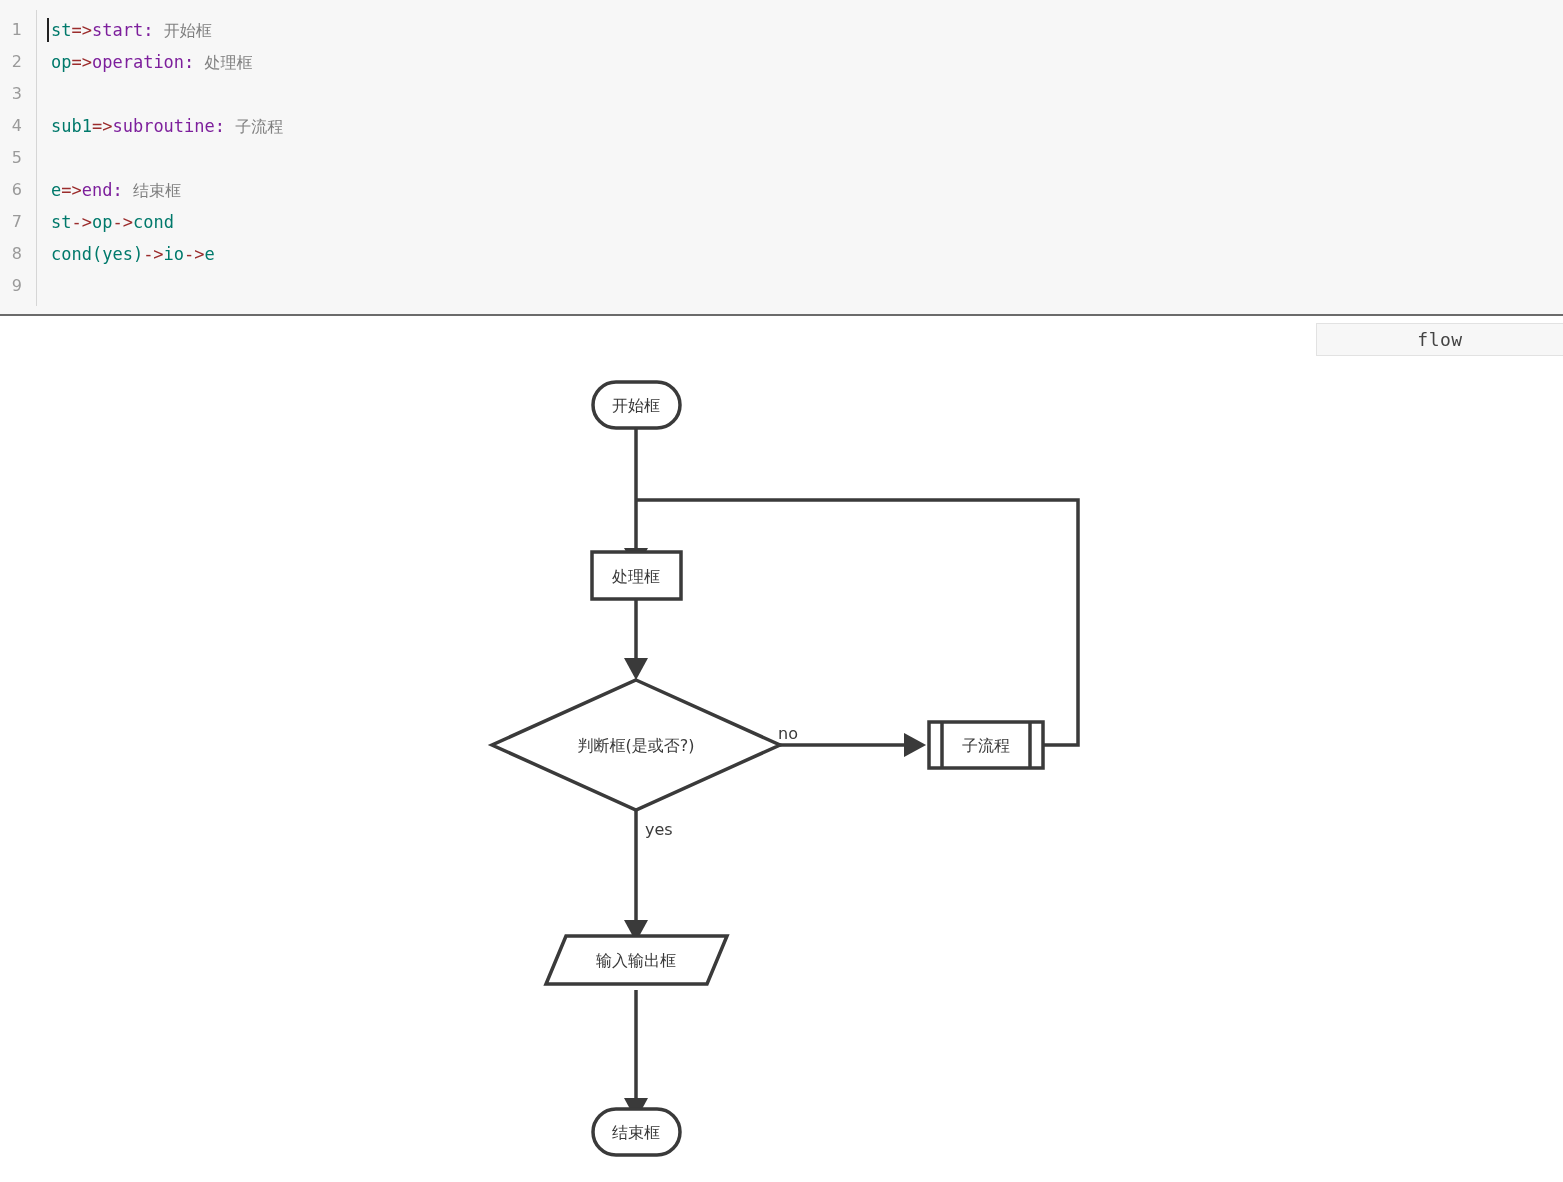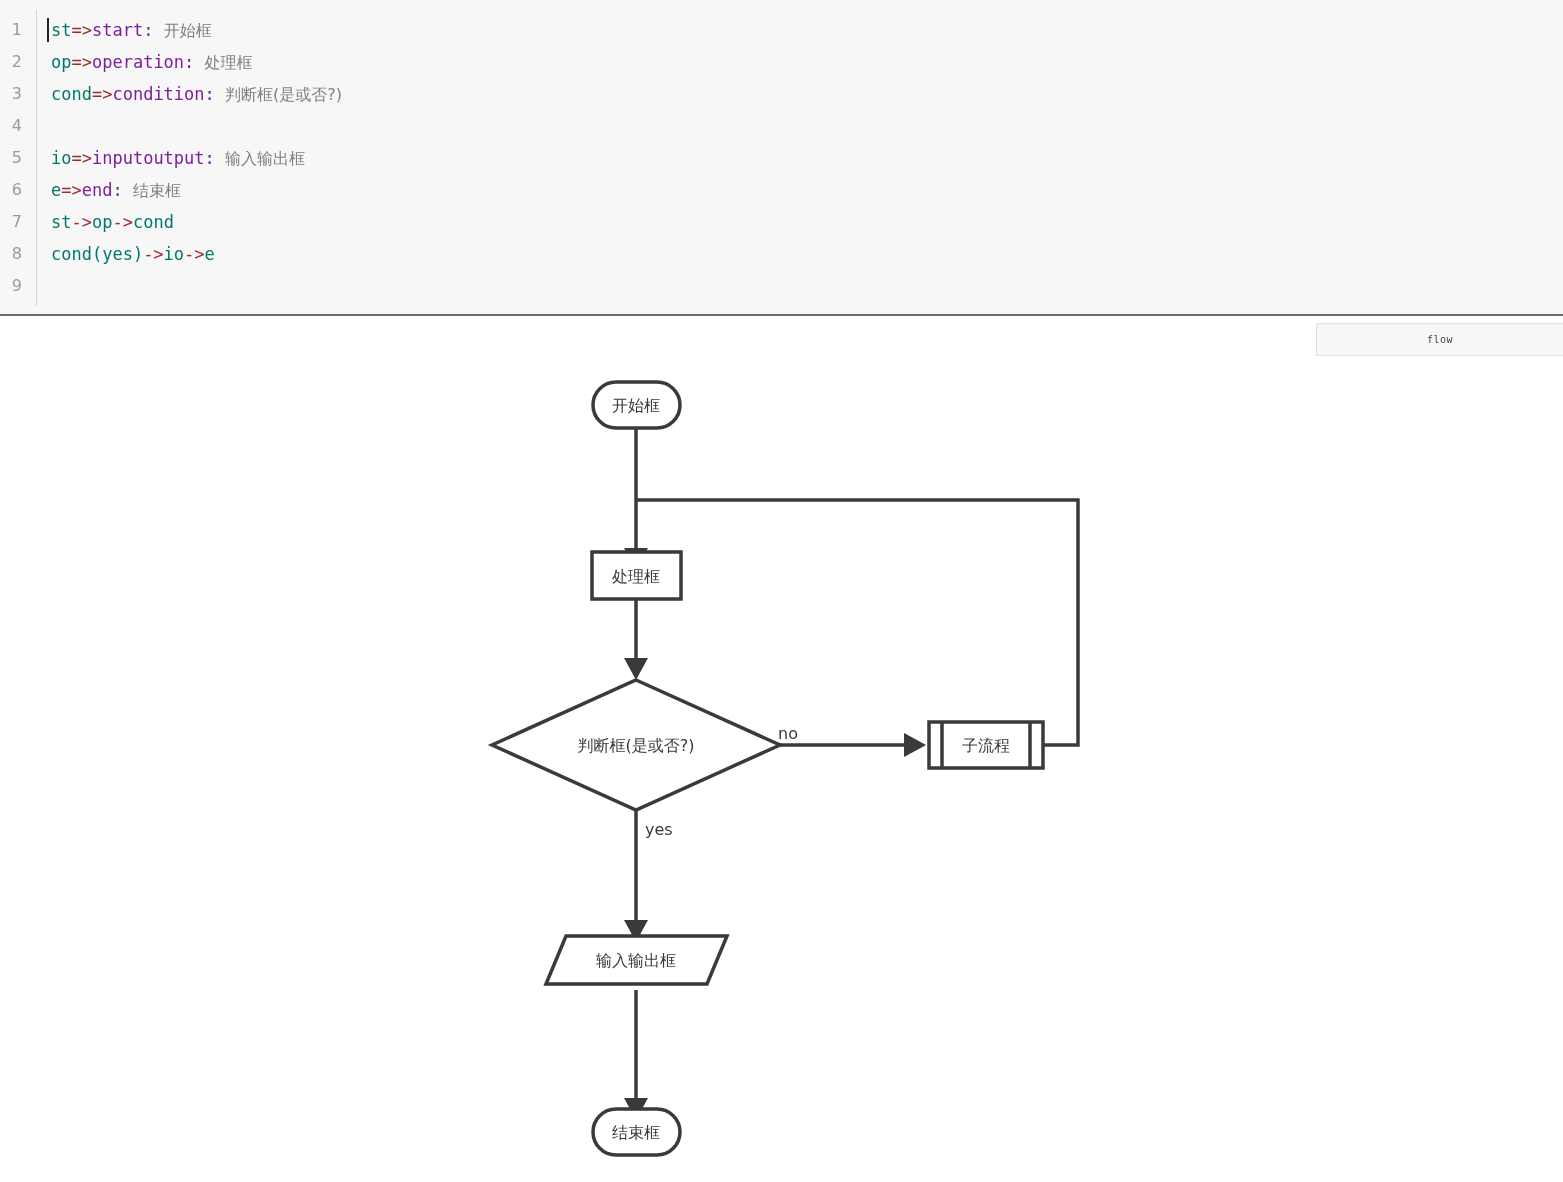--- a/index.html
+++ b/index.html
@@ -81,21 +81,21 @@
     position: absolute;
     right: 0; top: 5px;
     width: 247px; height: 33px;
     background: #f7f7f7;
     border: 1px solid #e2e2e2;
     border-right: none;
     display: flex;
     align-items: center;
     justify-content: center;
     font-family: "DejaVu Sans Mono", "Liberation Mono", monospace;
-    font-size: 10px;
+    font-size: 18px;
     color: #444;
     letter-spacing: 0.5px;
   }
 
   .diagram {
     position: absolute;
     left: 0; top: 0;
     width: 1563px; height: 864px;
   }
 
@@ -124,30 +124,29 @@
         <span class="code-text"><span class="caret"></span><span class="tok-id">st</span><span class="tok-arr">=&gt;</span><span class="tok-type">start:</span><span> </span><span class="tok-label">开始框</span></span>
       </div>
 
       <div class="code-line">
         <span class="ln">2</span>
         <span class="code-text"><span class="tok-id">op</span><span class="tok-arr">=&gt;</span><span class="tok-type">operation:</span><span> </span><span class="tok-label">处理框</span></span>
       </div>
 
       <div class="code-line">
         <span class="ln">3</span>
-        <span class="code-text"><span class="tok-id">cond</span><span class="tok-arr">=&gt;</span><span class="tok-type">condition:</span><span> </span><span class="tok-label">判断框(是或否?)</span></span>
       </div>
 
       <div class="code-line">
         <span class="ln">4</span>
+        <span class="code-text"><span class="tok-id">sub1</span><span class="tok-arr">=&gt;</span><span class="tok-type">subroutine:</span><span> </span><span class="tok-label">子流程</span></span>
       </div>
 
       <div class="code-line">
         <span class="ln">5</span>
-        <span class="code-text"><span class="tok-id">io</span><span class="tok-arr">=&gt;</span><span class="tok-type">inputoutput:</span><span> </span><span class="tok-label">输入输出框</span></span>
       </div>
 
       <div class="code-line">
         <span class="ln">6</span>
         <span class="code-text"><span class="tok-id">e</span><span class="tok-arr">=&gt;</span><span class="tok-type">end:</span><span> </span><span class="tok-label">结束框</span></span>
       </div>
 
       <div class="code-line">
         <span class="ln">7</span>
         <span class="code-text"><span class="tok-id">st</span><span class="tok-arr">-&gt;</span><span class="tok-id">op</span><span class="tok-arr">-&gt;</span><span class="tok-id">cond</span></span>

